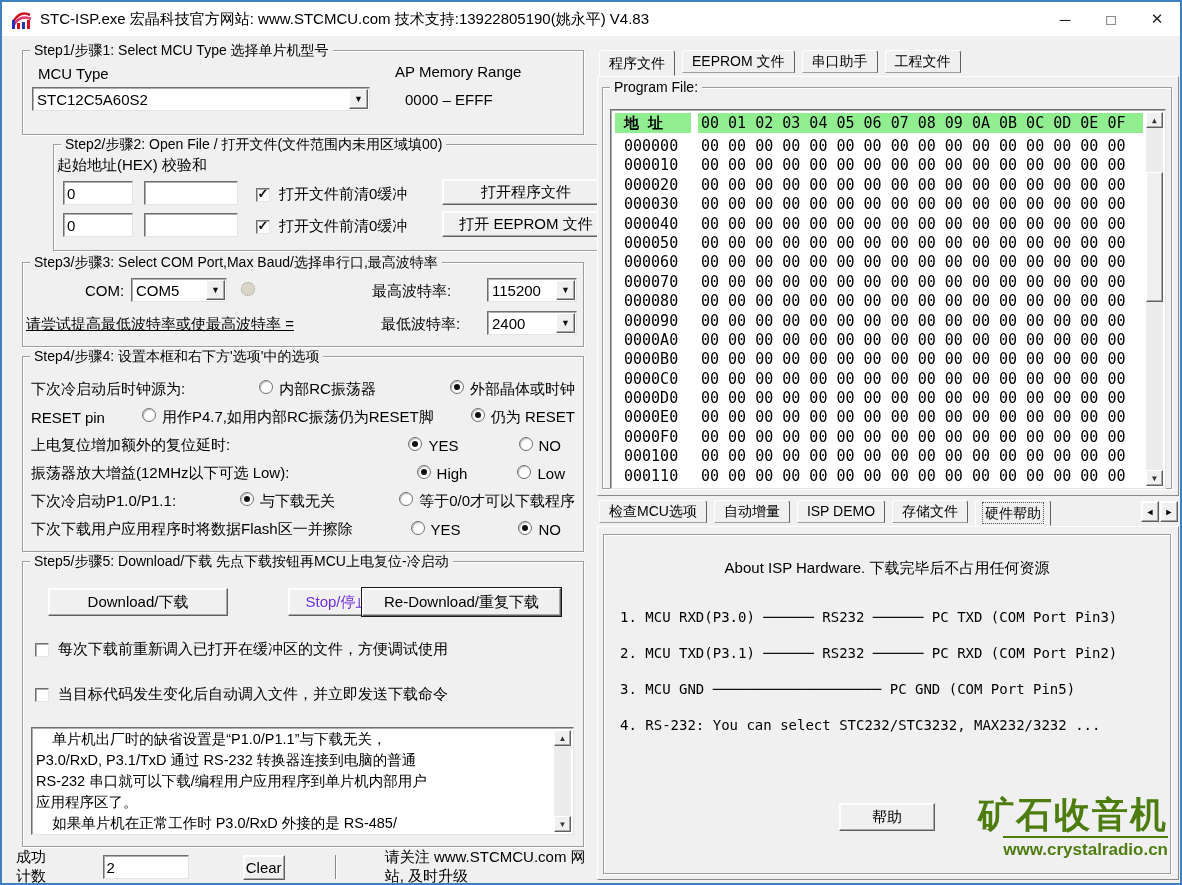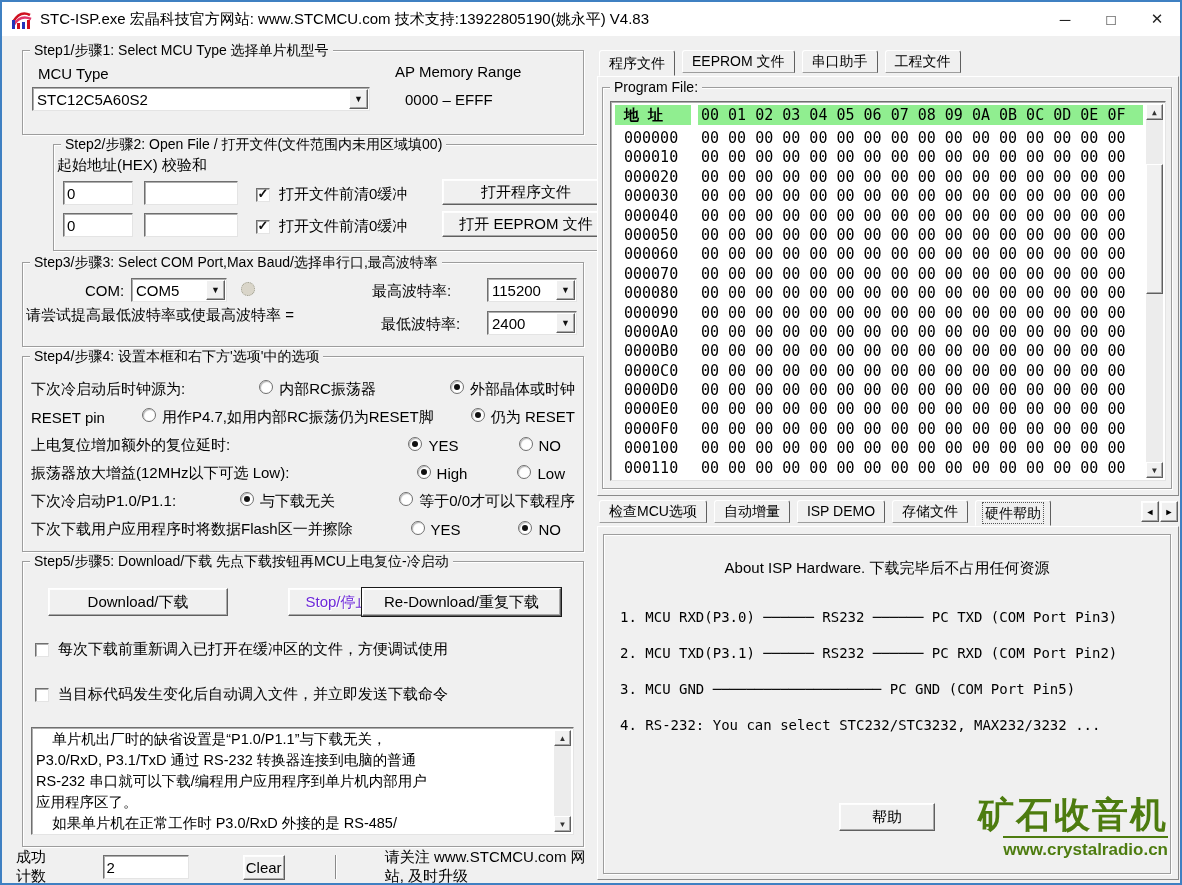--- a/index.html
+++ b/index.html
@@ -76,21 +76,21 @@
          border-top-left-radius:3px; border-top-right-radius:3px;
          padding:2px 9px 0; font-size:14px; white-space:nowrap; margin-right:1px; }
   .tab.active { height:26px; border-bottom-color:#f0f0f0; font-weight:normal; padding-top:4px; }
   .tabs-bottom .tab.active .tablabel { outline:1px dotted #555; outline-offset:2px; }
   .tabscroll { position:absolute; width:18px; height:21px; font-size:9px; }
 
   .tabpane { position:absolute; border:1px solid; border-color:#ffffff #8a8a8a #8a8a8a #ffffff;
              background:#f0f0f0; }
 
   
-  .hexbox { position:absolute; }
+  .hexbox { position:absolute;margin-top:8px; }
   .hex-font { font-family:"DejaVu Sans Mono", monospace; font-size:15px; }
   .hex-header { position:absolute; top:3px; left:4px; right:22px; height:20px; display:flex; }
   .hex-h-addr { width:76px; background:#90ee90; padding-left:9px; font-weight:bold;
                 font-size:15px; line-height:20px; }
   .hex-h-cols { margin-left:7px; flex:1; background:#90ee90; line-height:20px; padding-left:3px; }
   .hex-rows { position:absolute; top:27px; left:4px; right:22px; bottom:3px; overflow:hidden; }
   .hex-row { height:19.4px; line-height:19.4px; display:flex; }
   .hex-addr { width:76px; padding-left:9px; }
   .hex-vals { margin-left:7px; padding-left:3px; }
 
@@ -187,21 +187,21 @@
       <div class="combo" style="left:108px; top:15px; width:96px;">
         <span class="combo-text">COM5</span>
         <span class="combo-btn">▼</span>
       </div>
       <span class="led" style="left:218px; top:19px;"></span>
       <span class="label" style="left:349px; top:19px;">最高波特率:</span>
       <div class="combo" style="left:464px; top:15px; width:90px;">
         <span class="combo-text">115200</span>
         <span class="combo-btn">▼</span>
       </div>
-      <span class="label" style="left:3px; top:43px;">请尝试提高最低波特率或使最高波特率 =</span>
+      <span class="label" style="left:3px; top:52px;text-decoration:underline;">请尝试提高最低波特率或使最高波特率 =</span>
       <span class="label" style="left:358px; top:52px;">最低波特率:</span>
       <div class="combo" style="left:464px; top:48px; width:90px;">
         <span class="combo-text">2400</span>
         <span class="combo-btn">▼</span>
       </div>
     </div>
 
     <div class="groupbox" style="left:20px; top:320px; width:562px; height:196px;">
       <span class="gb-title">Step4/步骤4: 设置本框和右下方'选项'中的选项</span>
       <div class="s4rows">

